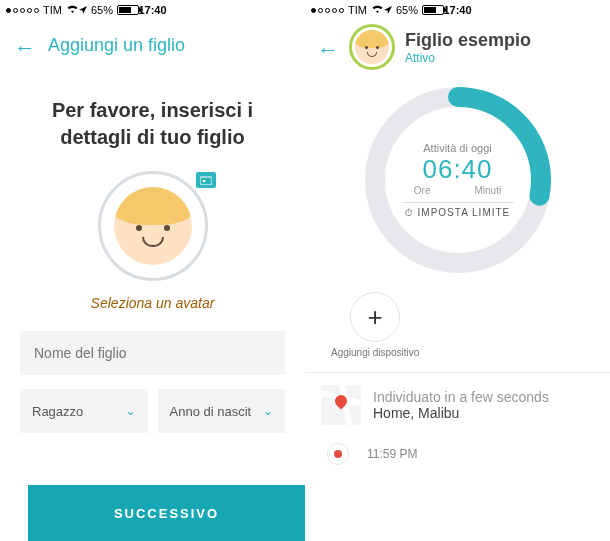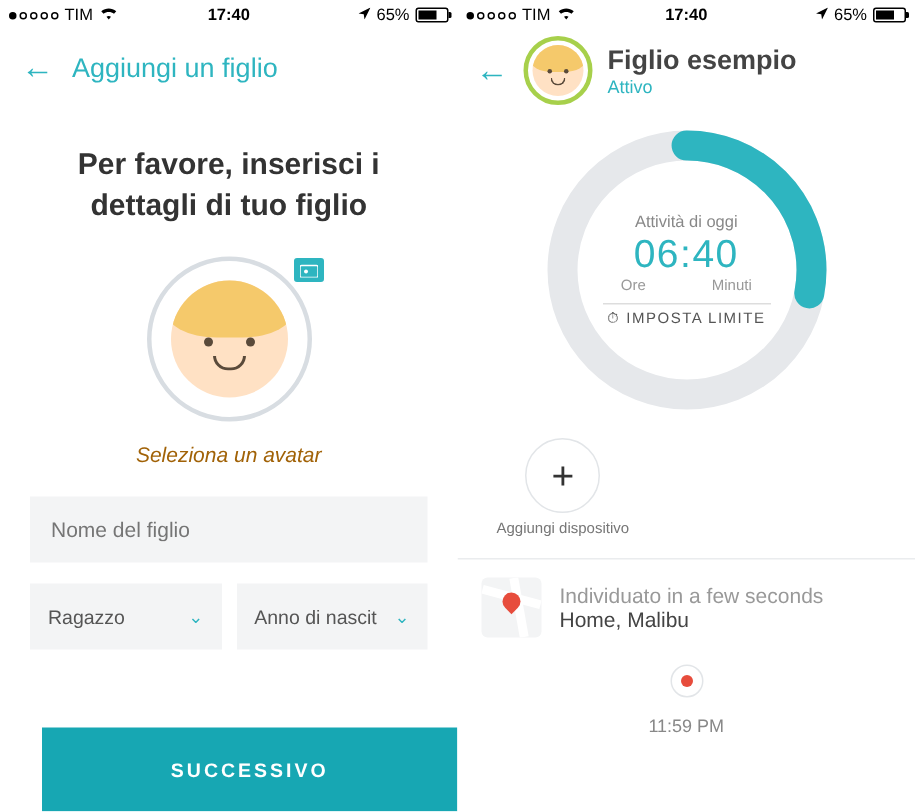--- a/index.html
+++ b/index.html
@@ -1,19 +1,19 @@
 <!DOCTYPE html>
 <html><head>
 <meta charset="utf-8">
 <style>
 *{box-sizing:border-box;margin:0;padding:0;font-family:-apple-system,BlinkMacSystemFont,"Helvetica Neue",sans-serif;}
 body{background:#fff;width:610px;height:541px;overflow:hidden;}
 .screens{display:flex;width:610px;height:541px;}
 .screen{width:305px;height:541px;background:#fff;position:relative;overflow:hidden;}
-.status-bar{height:20px;display:flex;align-items:center;justify-content:space-between;padding:0 6px;font-size:11px;font-weight:500;color:#000;}
+.status-bar{height:20px;display:flex;align-items:center;justify-content:flex-start;padding:0 6px;font-size:11px;font-weight:500;color:#000;}
 .status-left,.status-right{display:flex;align-items:center;gap:4px;}
 .status-center{position:absolute;left:50%;transform:translateX(-50%);font-weight:600;}
 .dots{display:flex;gap:2px;}
 .dot{width:5px;height:5px;border-radius:50%;border:1px solid #000;}
 .dot.filled{background:#000;}
 .battery{width:22px;height:10px;border:1px solid #000;border-radius:2px;position:relative;}
 .battery::after{content:"";position:absolute;right:-3px;top:2px;width:2px;height:4px;background:#000;border-radius:0 1px 1px 0;}
 .battery-fill{position:absolute;left:1px;top:1px;bottom:1px;width:60%;background:#000;}
 .nav-bar{height:50px;display:flex;align-items:center;padding:0 14px;gap:12px;}
 .back-arrow{color:#2EB5C0;font-size:22px;font-weight:300;}
@@ -59,21 +59,21 @@
 .divider{height:1px;background:#eaecee;margin:10px 0 0;}
 .location-row{display:flex;align-items:center;gap:12px;padding:12px 16px;}
 .map-thumb{width:40px;height:40px;border-radius:4px;background:#f3f4f5;position:relative;overflow:hidden;}
 .map-thumb::before,.map-thumb::after{content:"";position:absolute;background:#fff;}
 .map-thumb::before{width:40px;height:6px;top:10px;transform:rotate(15deg);}
 .map-thumb::after{width:6px;height:40px;left:22px;transform:rotate(-10deg);}
 .pin{position:absolute;left:14px;top:10px;width:12px;height:12px;background:#e74c3c;border-radius:50% 50% 50% 0;transform:rotate(-45deg);z-index:2;}
 .loc-text .small{font-size:14px;color:#999;}
 .loc-text .place{font-size:14px;color:#444;font-weight:500;}
 .section-hdr{font-size:10px;color:#aaa;letter-spacing:1px;padding:6px 16px 4px;background:#fbfbfc;}
-.timeline-row{display:flex;align-items:center;gap:12px;padding:6px 16px;flex-direction:column;}
+.timeline-row{display:flex;align-items:center;gap:12px;padding:6px 16px;}
 .tl-dot{width:34px;display:flex;justify-content:center;}
 .tl-circle{width:22px;height:22px;border-radius:50%;background:#fff;border:1px solid #e2e5e8;display:flex;align-items:center;justify-content:center;}
 .tl-time{font-size:12px;color:#888;}
 .hair{width:86px;height:46px;background:#f5c96b;border-radius:50% 50% 40% 40%;position:absolute;top:-8px;left:-4px;}
 .hair.sm{width:38px;height:22px;top:-4px;left:-2px;}
 .eye{width:6px;height:6px;border-radius:50%;background:#5a4a3a;position:absolute;top:38px;}
 .eye.l{left:22px;} .eye.r{right:22px;}
 .eye.sm{width:3px;height:3px;top:16px;}
 .eye.sm.l{left:10px;} .eye.sm.r{right:10px;}
 .mouth{width:22px;height:10px;border:2px solid #5a4a3a;border-top:none;border-radius:0 0 20px 20px;position:absolute;top:50px;left:28px;}

